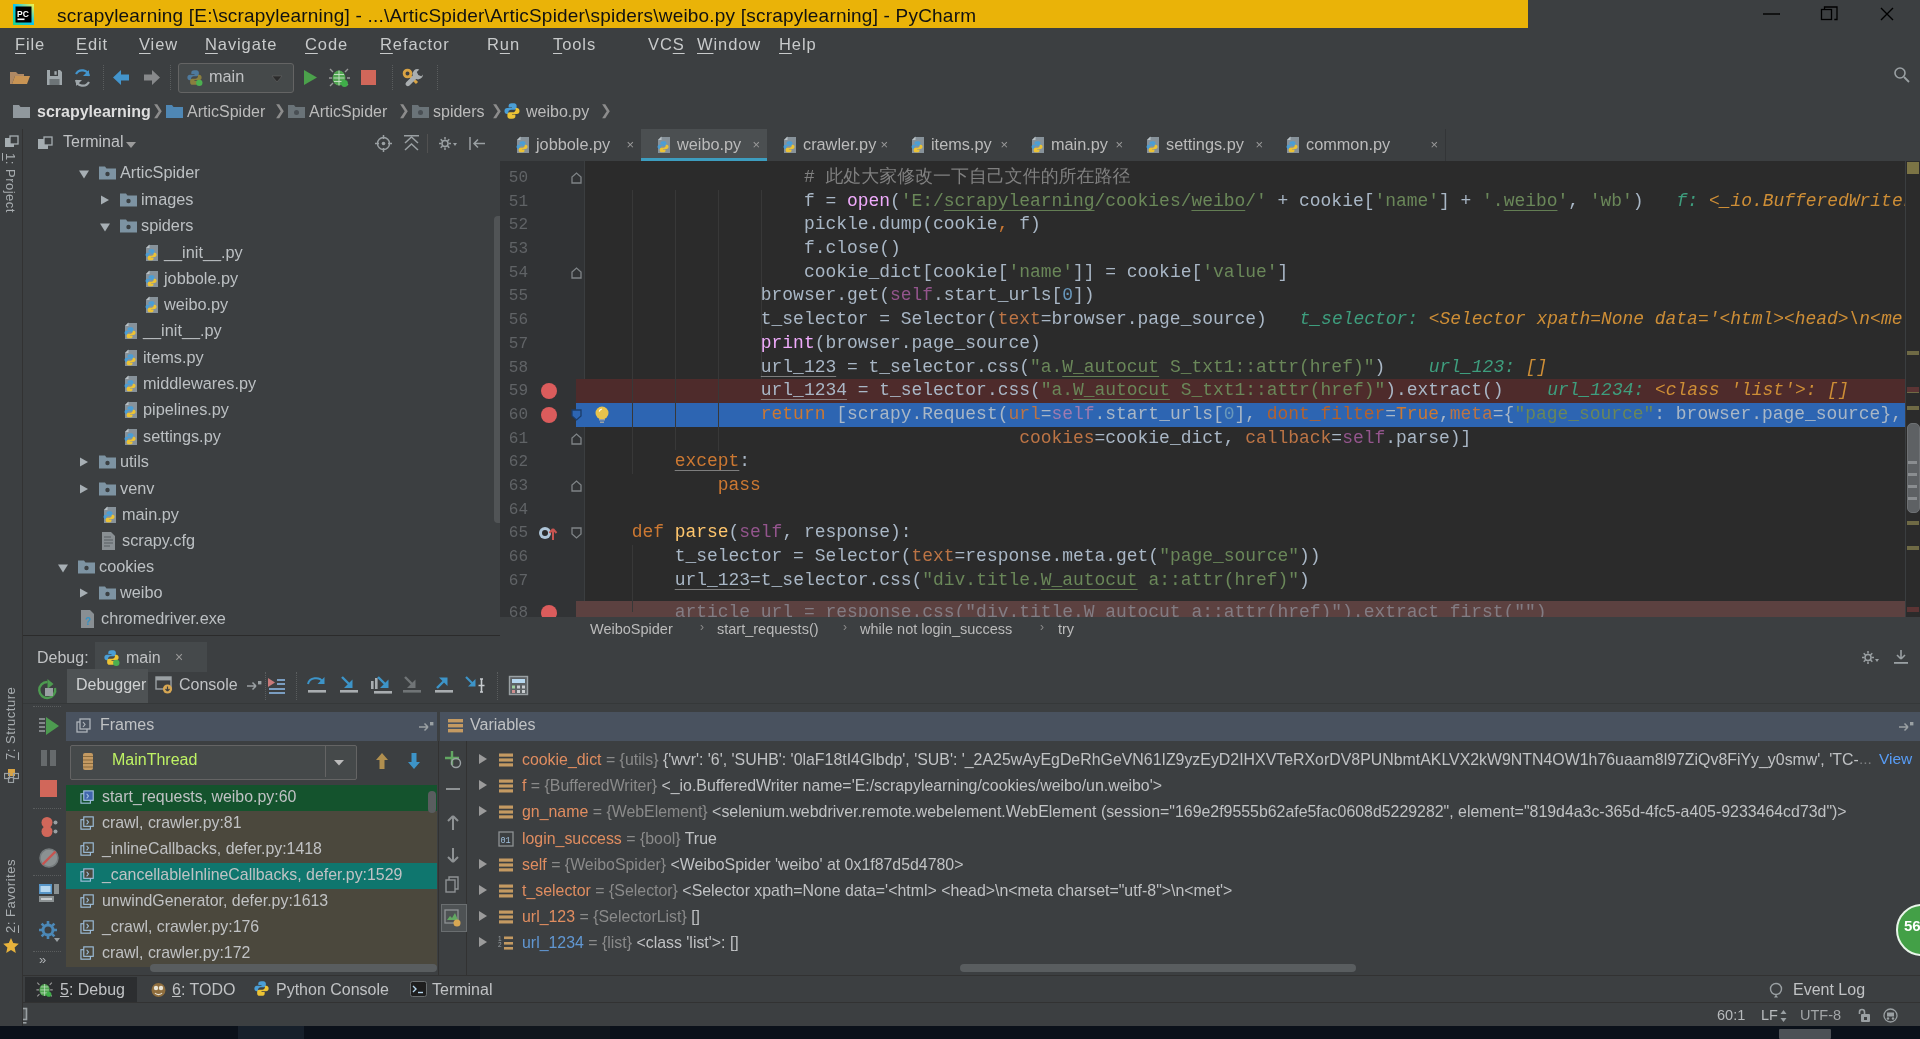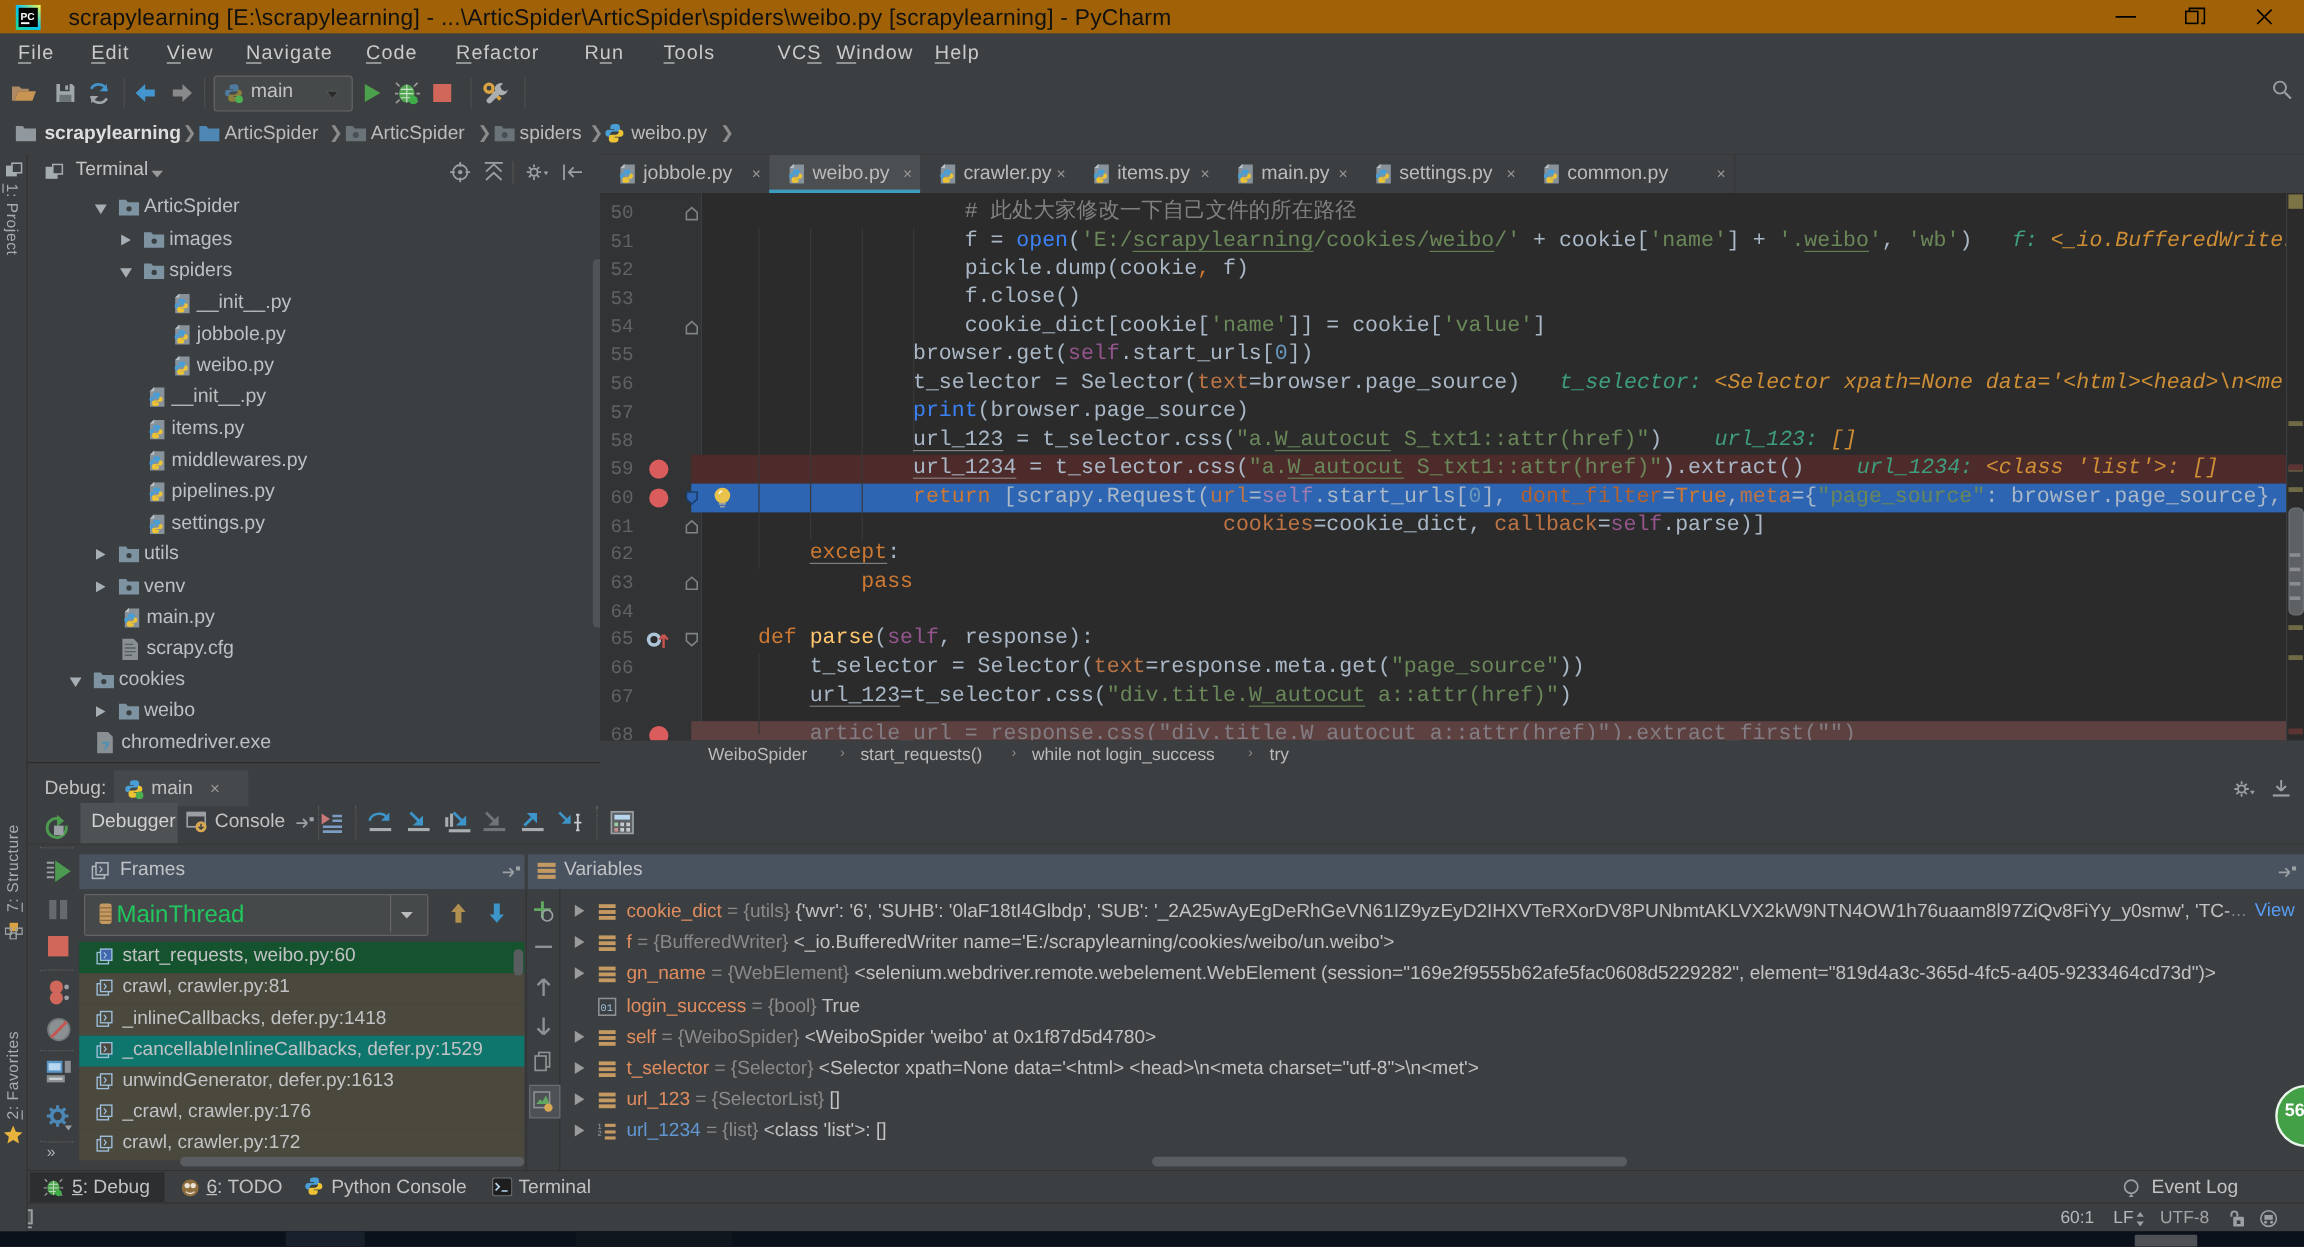--- a/index.html
+++ b/index.html
@@ -1,20 +1,20 @@
 <!DOCTYPE html>
 <html><head>
 <meta charset="utf-8">
 <style>
   html,body{margin:0;padding:0;background:#000;}
   #app{position:relative;width:1920px;height:1039px;overflow:hidden;background:#3c3f41;
        font-family:"Liberation Sans",sans-serif;-webkit-font-smoothing:antialiased;}
   .abs{position:absolute;}
   
-  #titlebar{left:0;top:0;width:1920px;height:28px;background:#a16207;color:#000;}
+  #titlebar{left:0;top:0;width:1528px;height:28px;background:#eab308;color:#000;}
   #titletext{left:57px;top:5px;font-size:19px;color:#111;white-space:nowrap;letter-spacing:0.2px;}
   
   #menubar{left:0;top:28px;width:1920px;height:32px;background:#3c3f41;color:#c8cacb;font-size:16.5px;letter-spacing:0.9px;}
   .menuitem{position:absolute;top:7px;}
   .mn{text-decoration:underline;text-underline-offset:3px;}
   
   #toolbar{left:0;top:60px;width:1920px;height:35px;background:#3c3f41;}
   .tsep{position:absolute;top:5px;width:1px;height:25px;background:transparent;border-left:1px dotted #5a5d5e;}
   #runcombo{left:178px;top:3px;width:114px;height:28px;background:#45494a;border:1px solid #646464;border-radius:3px;}
   #runcombo .lbl{position:absolute;left:30px;top:3px;font-size:16.3px;color:#c0c2c4;}
@@ -36,21 +36,21 @@
   #tabs{position:absolute;left:0;top:0;width:1420px;height:32px;background:#3c3f41;}
   .tab{position:absolute;top:0;height:32px;background:#3c3f41;border-right:1px solid #333537;}
   .tab .tname{position:absolute;top:6px;left:24px;font-size:16.3px;color:#bbbbbb;white-space:nowrap;}
   .tab .tx{position:absolute;top:8px;right:7px;font-size:13px;color:#9a9a9a;}
   #codearea{position:absolute;left:0;top:32px;width:1420px;height:456px;background:#2b2b2b;overflow:hidden;}
   #gutter{position:absolute;left:0;top:0;width:84px;height:456px;background:#313335;border-right:1px solid #3b3e40;}
   .lnum{position:absolute;width:28px;text-align:right;font-family:"Liberation Mono",monospace;font-size:16px;color:#606366;}
   .cline{position:absolute;left:0;width:1420px;height:24px;white-space:pre;font-family:"Liberation Mono",monospace;
          font-size:17.95px;line-height:23.7px;color:#a9b7c6;}
   .k{color:#cc7832;} .s{color:#6a8759;} .c{color:#808080;} .n{color:#6897bb;}
-  .bi{color:#3b82f6;text-align:center;} .se{color:#94558d;} .fd{color:#ffc66d;}
+  .bi{color:#f0abfc;text-align:center;} .se{color:#94558d;} .fd{color:#ffc66d;}
   .hn{color:#3e9e7e;font-style:italic;} .hv{color:#ce8e36;font-style:italic;}
   .pa{color:#bc7445;} .pd{color:#b3622e;} .sb{color:#9e7bb0;} .dim{opacity:0.5;}
   .cline u{text-decoration-color:rgba(170,170,170,0.65);text-underline-offset:4px;}
   .cline .s u{text-decoration-color:rgba(106,135,89,0.9);}
   .ig{position:absolute;width:1px;background:#383838;}
   #crumbs2{position:absolute;left:0;top:488px;width:1420px;height:23px;background:#3c3f41;font-size:14.5px;color:#bbbbbb;z-index:7;text-align:right;}
   
   #debug{left:0;top:635px;width:1920px;height:340px;background:#3c3f41;border-top:1px solid #2b2b2b;}
   .dbghdr{position:absolute;background:#49525f;height:29px;top:76px;}
   .hdrtxt{position:absolute;top:80px;font-size:16px;color:#c0c2c4;}
@@ -761,21 +761,21 @@
     <svg class="abs" style="left:1898px;top:85px" width="16" height="12" viewBox="0 0 16 12">
         <path d="M1 6 h9 M10 6 l-3.5-3.5 M10 6 l-3.5 3.5" stroke="#9aa0a3" stroke-width="1.5" fill="none"></path>
         <rect x="12" y="1" width="3.4" height="3.4" fill="#9aa0a3"></rect>
       </svg>
     <div id="debug2">
       <div class="abs" style="left:70px;top:109px;width:285px;height:33px;background:#45494a;border:1px solid #646464;border-radius:2px"></div>
       <svg class="abs" style="left:80px;top:116px" width="16" height="19" viewBox="0 0 16 19">
           <rect x="3" y="1" width="10" height="17" rx="2" fill="#c49a62"></rect>
           <path d="M3 4.5 h10 M3 8 h10 M3 11.5 h10 M3 15 h10" stroke="#8a6b3e" stroke-width="1"></path>
         </svg>
-      <span class="abs" style="left:97px;top:115px;font-size:20px;color:#22c55e">MainThread</span>
+      <span class="abs" style="left:112px;top:115px;font-size:16px;color:#bef264">MainThread</span>
       <div class="abs" style="left:325px;top:110px;width:1px;height:31px;background:#646464"></div>
       <svg class="abs" style="left:333px;top:123px" width="12" height="7" viewBox="0 0 12 7">
           <path d="M1 1 h10 L6 6.5 z" fill="#bbbbbb"></path>
         </svg>
       <svg class="abs" style="left:372px;top:115px" width="20" height="20" viewBox="0 0 20 20">
           <path d="M10 2 L16 9 H12.5 V18 H7.5 V9 H4 z" fill="#b08f4f"></path>
         </svg>
       <svg class="abs" style="left:404px;top:115px" width="20" height="20" viewBox="0 0 20 20">
           <path d="M10 18 L4 11 H7.5 V2 H12.5 V11 H16 z" fill="#3d94c8"></path>
         </svg>

